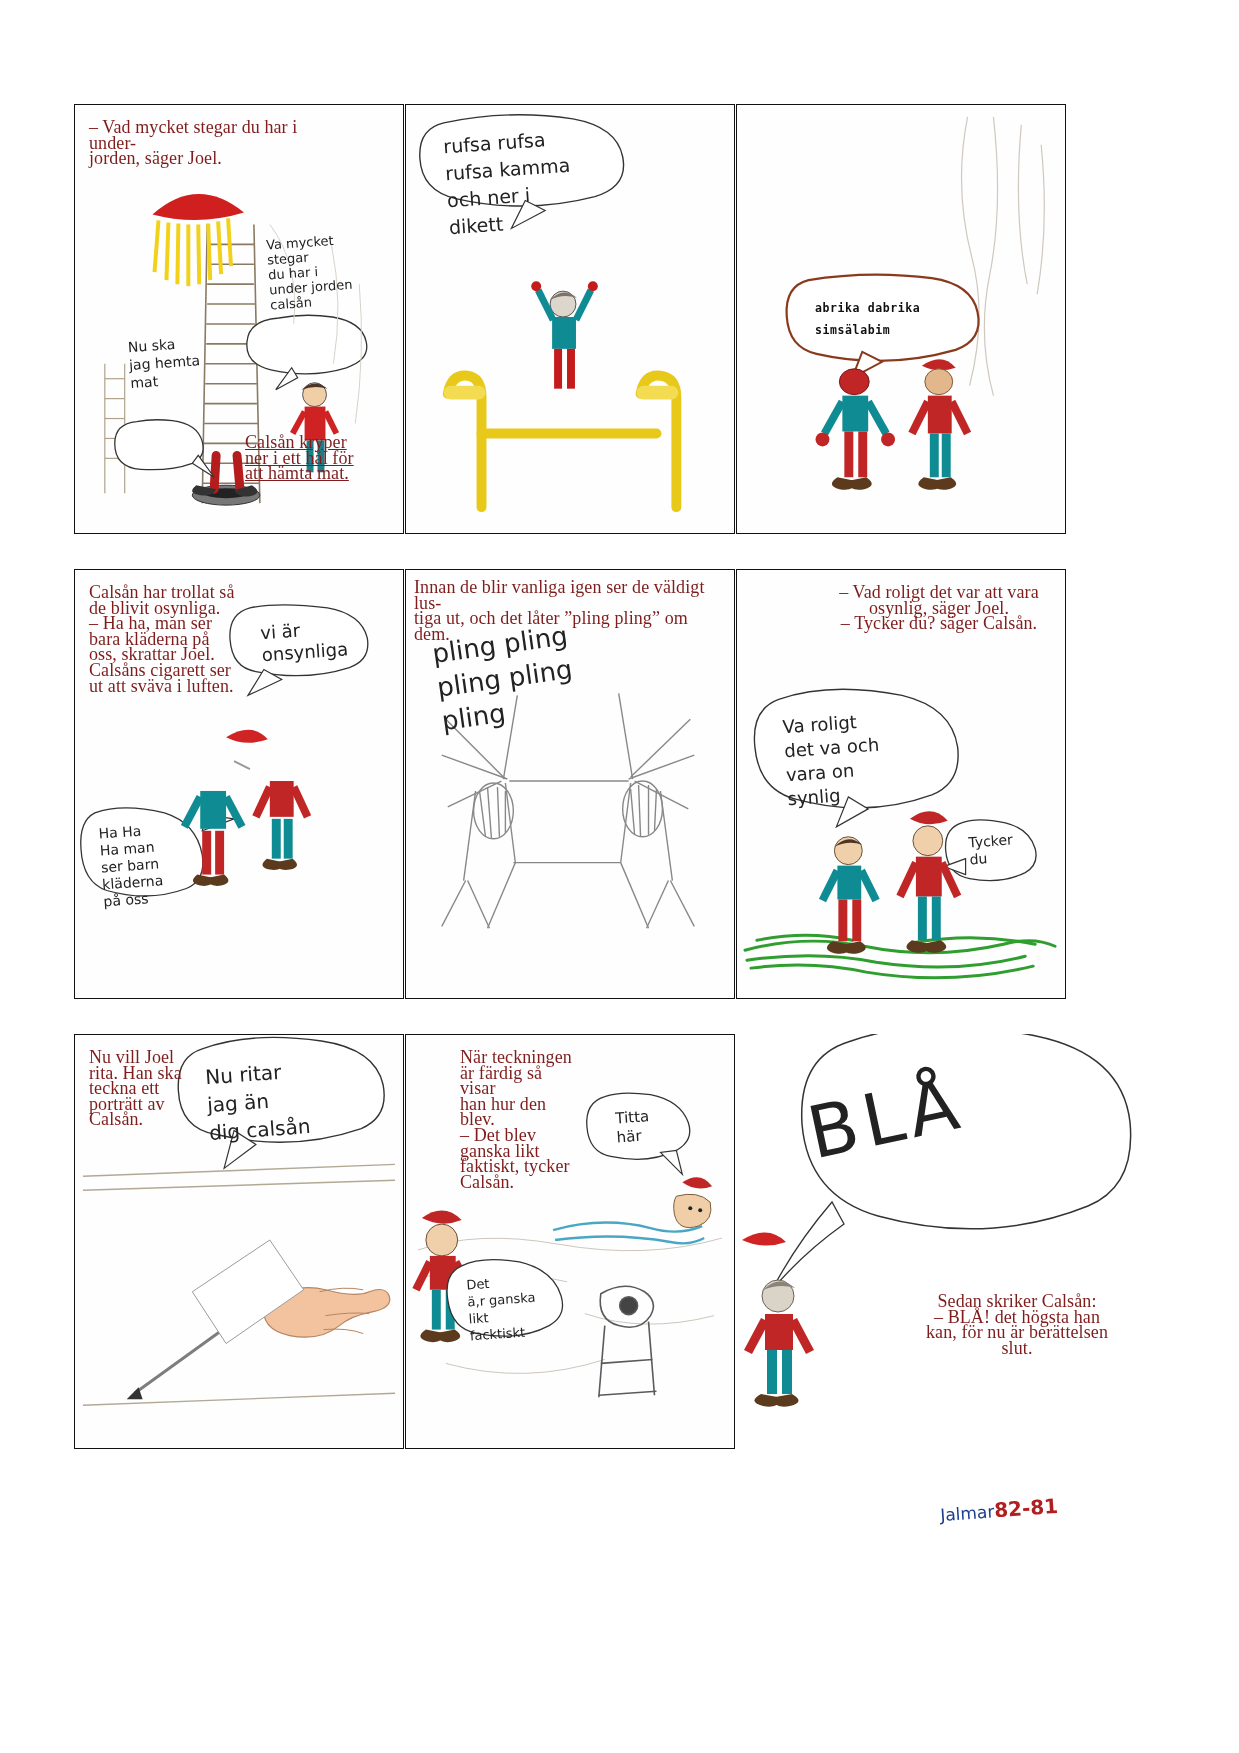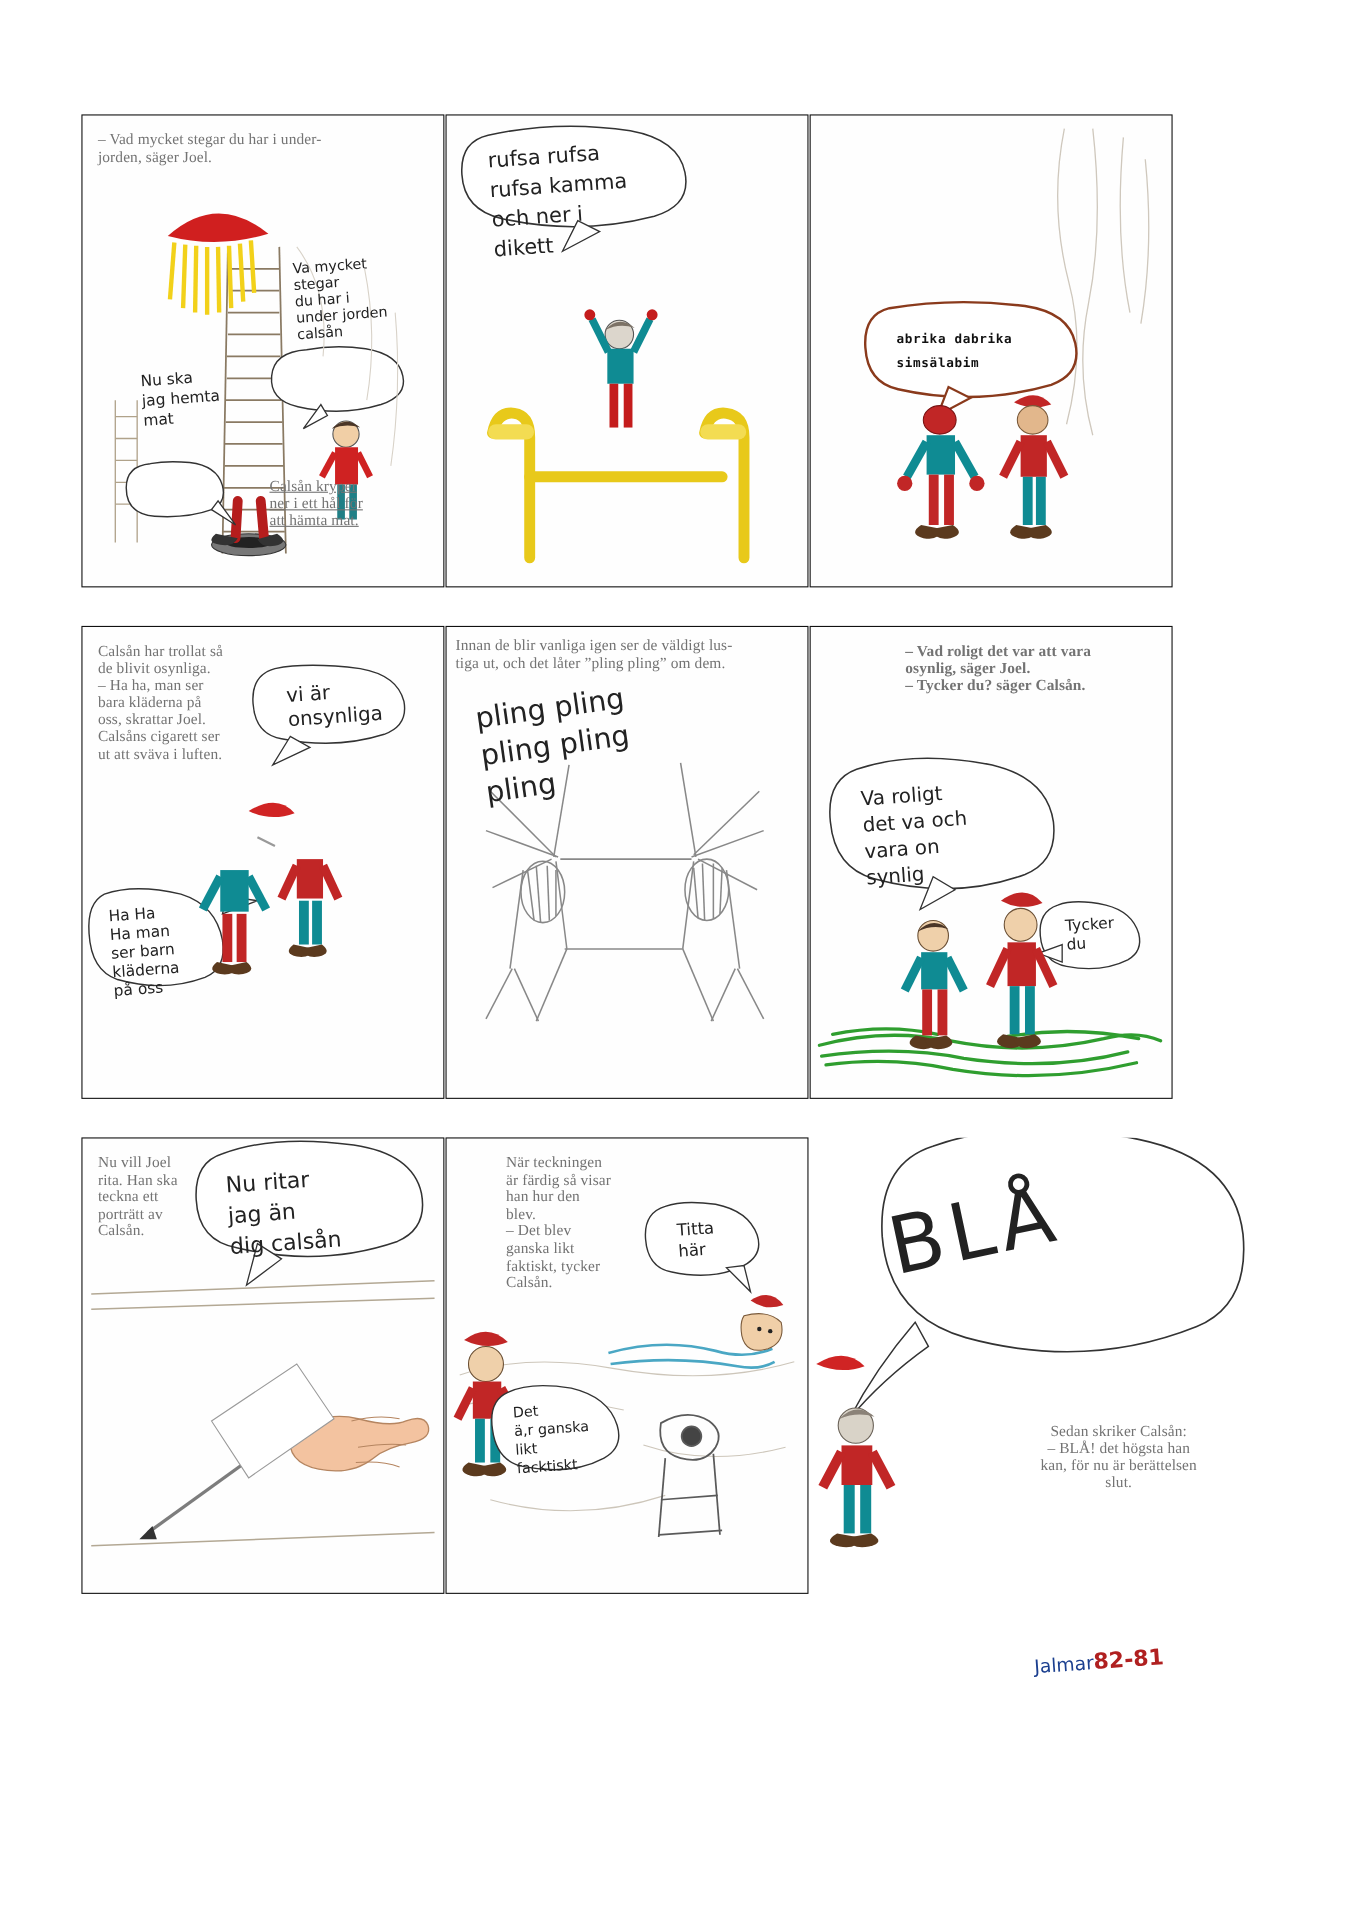--- a/index.html
+++ b/index.html
@@ -43,23 +43,23 @@
   .r1 { top: 0px;   height: 430px; }
   .r2 { top: 465px; height: 430px; }
   .r3 { top: 930px; height: 415px; }
 
   .panel.wide3 { left: 662px; width: 428px; }
   .panel.p9 { border: none; background: transparent; }
 
   .txt {
     position: absolute;
     font-family: "Liberation Serif", serif;
-    font-size: 14px;
+    font-size: 18px;
     line-height: 15.6px;
-    color: #737373;
+    color: #7f1d1d;
     white-space: pre-line;
     letter-spacing: 0.1px;
   }
 
   
   .draw { position: absolute; left: 0; top: 0; width: 100%; height: 100%; }
   .bubbletext {
     position: absolute;
     font-family: "DejaVu Sans", sans-serif;
     font-size: 15px;
@@ -388,21 +388,21 @@
           <circle cx="192" cy="272" r="15" fill="#efd0aa" stroke="#6a4f34"></circle>
           <rect x="180" y="288" width="26" height="40" fill="#c12626"></rect>
           <rect x="182" y="328" width="9" height="44" fill="#0f8b93"></rect>
           <rect x="196" y="328" width="9" height="44" fill="#0f8b93"></rect>
           <line x1="180" y1="294" x2="164" y2="328" stroke="#c12626" stroke-width="8"></line>
           <line x1="206" y1="294" x2="222" y2="328" stroke="#c12626" stroke-width="8"></line>
           <path d="M176 372 q-12 8 2 12 q14 3 18 -8z" fill="#5b3a1e"></path>
           <path d="M205 372 q12 8 -2 12 q-14 3 -18 -8z" fill="#5b3a1e"></path>
         </g>
       </svg>
-      <div class="txt" style="left:86px; top:15px; width:232px; text-align:left;font-weight:bold;">– Vad roligt det var att vara
+      <div class="txt" style="left:86px; top:15px; width:232px; text-align:center;">– Vad roligt det var att vara
 osynlig, säger Joel.
 – Tycker du? säger Calsån.</div>
       <div class="bubbletext" style="left:48px; top:140px; width:150px; font-size:18px; line-height:24px;">Va roligt
 det va och
 vara on
 synlig</div>
       <div class="bubbletext" style="left:232px; top:262px; width:70px; font-size:14px; line-height:17px;">Tycker
 du</div>
     </div>
 

